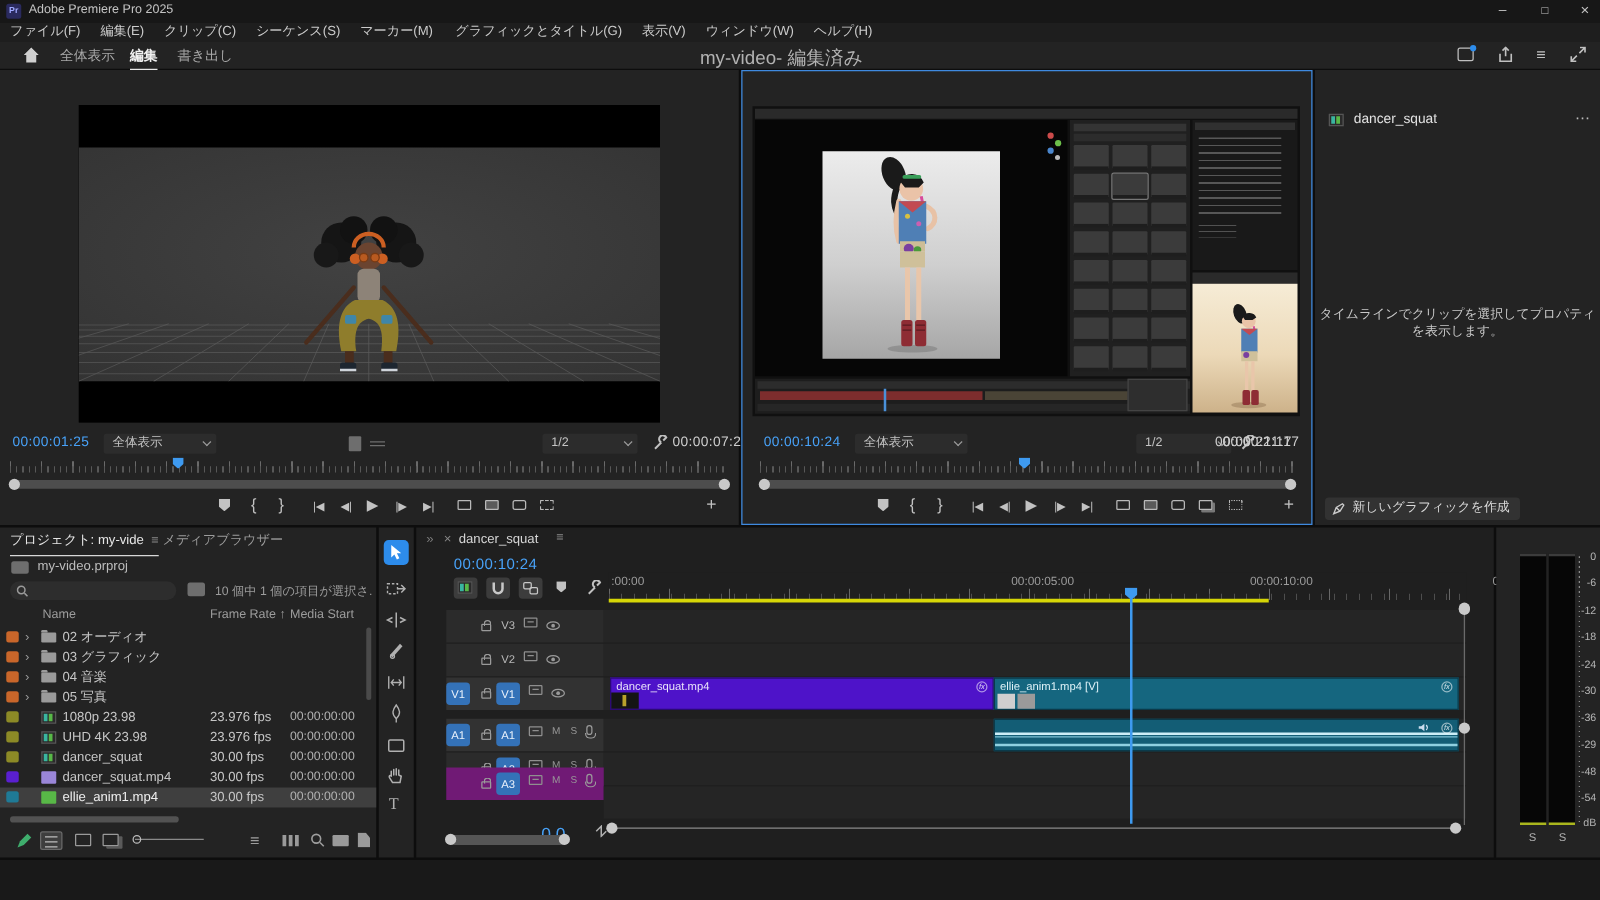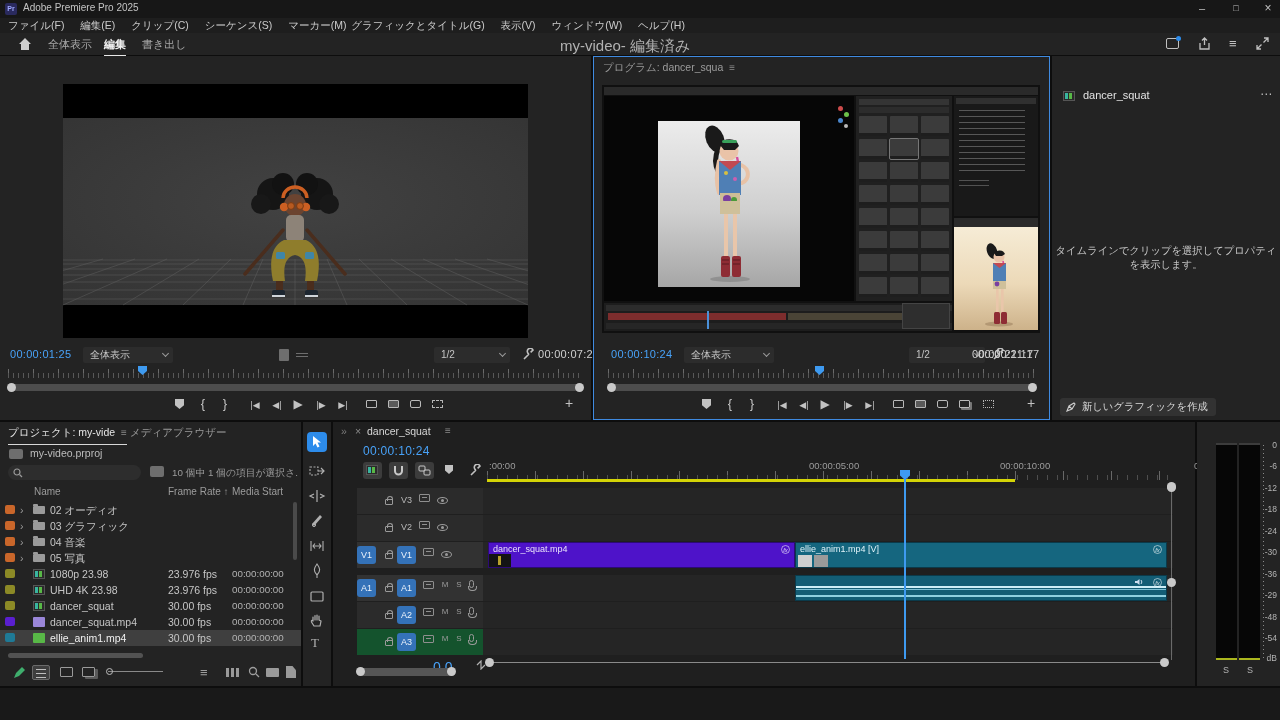--- a/index.html
+++ b/index.html
@@ -61,21 +61,21 @@
     <span class="abs tbtn" style="left:1224px;top:1px;width:24px;font-size:9px">□</span>
     <span class="abs tbtn" style="left:1256px;top:1px;width:24px;font-size:12px">×</span>
   </div>
 
   <div class="abs" style="left:0;top:18px;width:1280px;height:15px;background:#1e1e1e;line-height:15px;font-size:10.5px;color:#cccccc;white-space:nowrap">
     <span style="margin-left:8px">ファイル(F)</span>
     <span style="margin-left:13px">編集(E)</span>
     <span style="margin-left:13px">クリップ(C)</span>
     <span style="margin-left:13px">シーケンス(S)</span>
     <span style="margin-left:13px">マーカー(M)</span>
-    <span style="margin-left:2px">グラフィックとタイトル(G)</span>
+    <span style="margin-left:15px">グラフィックとタイトル(G)</span>
     <span style="margin-left:13px">表示(V)</span>
     <span style="margin-left:13px">ウィンドウ(W)</span>
     <span style="margin-left:13px">ヘルプ(H)</span>
   </div>
 
   <div class="abs" style="left:0;top:33px;width:1280px;height:22px;background:#232323">
     <svg class="abs" style="left:18px;top:4px" width="14" height="14" viewBox="0 0 14 14">
         <path d="M7 1 L13 7 L11 7 L11 13 L3 13 L3 7 L1 7 Z" fill="#cfcfcf"></path>
       </svg>
     <span class="abs" style="left:48px;top:4px;font-size:11px;color:#a8a8a8">全体表示</span>
@@ -189,23 +189,20 @@
     <span class="tbtn" style="left:312px;top:342px;width:18px;font-size:9px">|▶</span>
     <span class="tbtn" style="left:334px;top:342px;width:18px;font-size:9px">▶|</span>
     <span class="tbox" style="left:366px;top:344px"></span>
     <span class="tbox" style="left:388px;top:344px;background:#5a5a5a"></span>
     <span class="tbox" style="left:410px;top:344px;border-radius:2px"></span>
     <span class="tbox" style="left:432px;top:344px;border-style:dashed"></span>
     <span class="tbtn" style="left:562px;top:340px;width:14px;font-size:14px">+</span>
   </div>
 
   <div class="panel" style="left:593px;top:56px;width:457px;height:364px;border:1px solid #3f8ae0">
-    <div class="phead" style="padding-left:9px">
-      <span>プログラム: dancer_squa</span><span class="hamb">≡</span>
-    </div>
 
     <div class="abs" style="left:8px;top:28px;width:438px;height:248px;background:#101010;overflow:hidden">
       <div class="abs" style="left:2px;top:2px;width:434px;height:8px;background:#2a2a2a"></div>
 
       <div class="abs" style="left:2px;top:11px;width:250px;height:205px;background:#060606">
         <div class="abs" style="left:54px;top:25px;width:142px;height:166px;background:linear-gradient(#ececec 0%,#cfcfcf 55%,#a6a6a6 100%)">
           <svg width="142" height="166" viewBox="0 0 142 166">
             <ellipse cx="72" cy="158" rx="20" ry="3" fill="rgba(0,0,0,0.15)"></ellipse>
             <ellipse cx="57" cy="18" rx="9" ry="14" transform="rotate(-22 57 18)" fill="#1a1a1a"></ellipse>
             <path d="M60 28 C56 38 57 44 60 50" stroke="#1a1a1a" stroke-width="5" fill="none"></path>
@@ -595,21 +592,21 @@
     <div class="abs" style="left:24px;top:180px;width:126px;height:26px;background:#2b2b2b">
       <span class="lockic" style="left:28px;top:11px"></span>
       <span class="badge" style="left:40px;top:4px">A2</span>
       <span class="targ" style="left:66px;top:6px"></span>
       <span class="msbtn" style="left:82px;top:4px">M</span>
       <span class="msbtn" style="left:96px;top:4px">S</span>
       <span class="micic" style="left:112px;top:5px"></span>
     </div>
     <div class="abs" style="left:150px;top:180px;width:690px;height:26px;background:#252525"></div>
 
-    <div class="abs" style="left:24px;top:207px;width:126px;height:26px;background:#14532d">
+    <div class="abs" style="left:24px;top:192px;width:126px;height:26px;background:#701a75">
       <span class="lockic" style="left:28px;top:11px"></span>
       <span class="badge" style="left:40px;top:4px">A3</span>
       <span class="targ" style="left:66px;top:6px"></span>
       <span class="msbtn" style="left:82px;top:4px">M</span>
       <span class="msbtn" style="left:96px;top:4px">S</span>
       <span class="micic" style="left:112px;top:5px"></span>
     </div>
     <div class="abs" style="left:150px;top:207px;width:690px;height:26px;background:#252525"></div>
 
     <span class="abs" style="left:567px;top:48px;width:10px;height:10px;background:#3e9af0;clip-path:polygon(0 0,100% 0,100% 55%,50% 100%,0 55%);z-index:5"></span>

